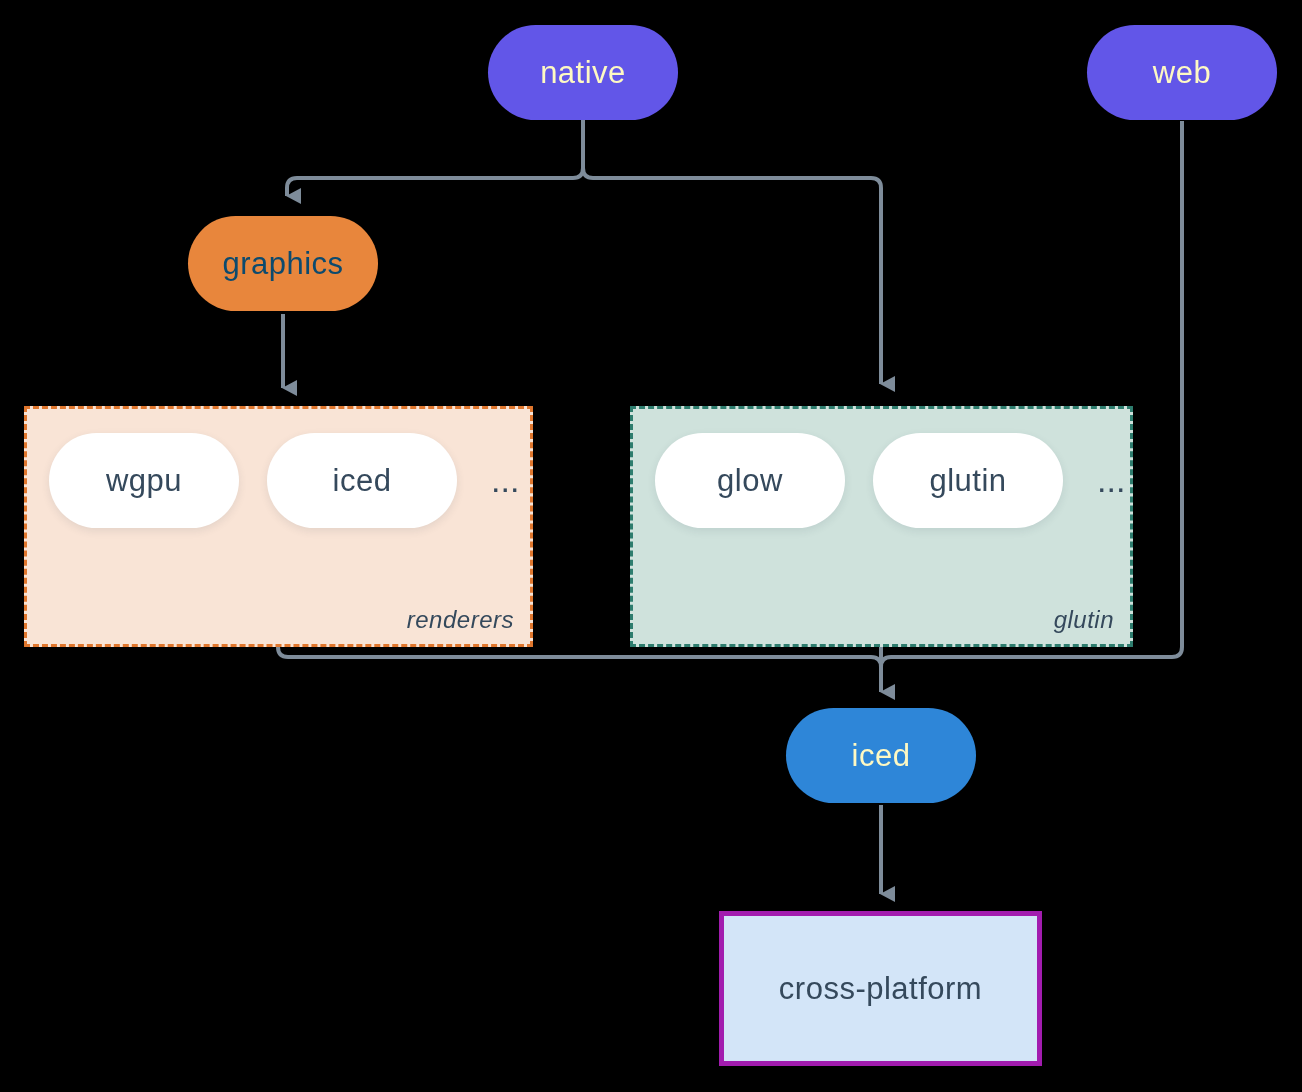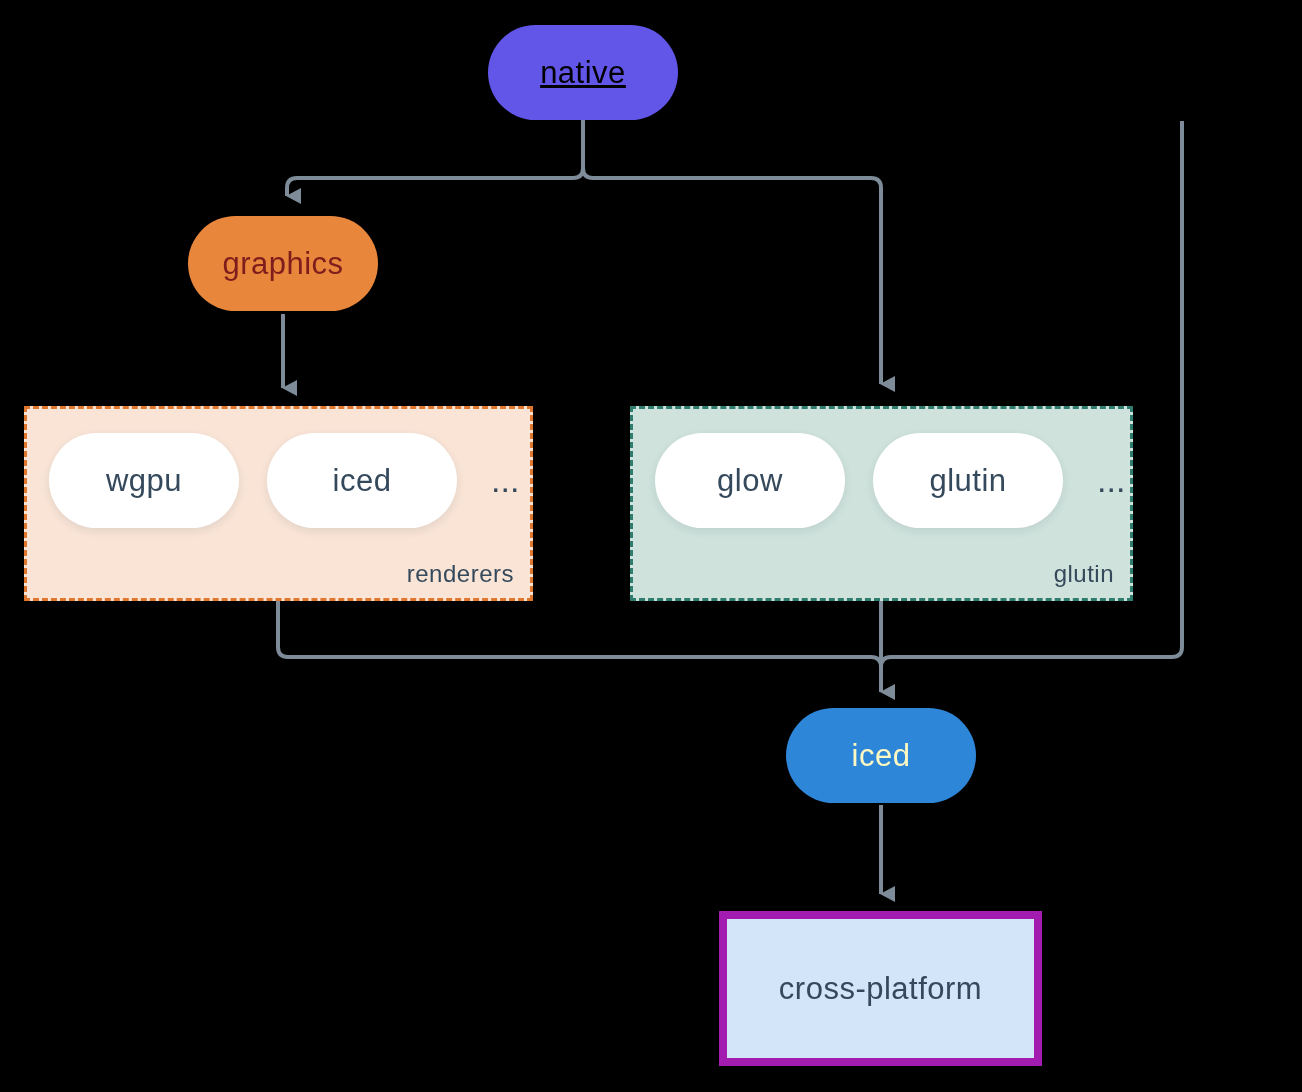--- a/index.html
+++ b/index.html
@@ -17,35 +17,35 @@
     position: absolute;
     width: 190px;
     height: 95px;
     border-radius: 48px;
     display: flex;
     align-items: center;
     justify-content: center;
     font-size: 31px;
     letter-spacing: 0.5px;
   }
-  .pill.purple { background: #6256E8; color: #000000; text-decoration: underline; }
-  .pill.orange { background: #E8863C; color: #7f1d1d; }
+  .pill.purple { background: #6256E8; color: #fef9c3; }
+  .pill.orange { background: #E8863C; color: #0c4a6e; }
   .pill.blue   { background: #2E86D8; color: #fef9c3; }
   .pill.white  {
     position: static;
     background: #ffffff;
     color: #35495C;
     box-shadow: 0 3px 8px rgba(40,60,80,0.10);
     flex: 0 0 190px;
   }
 
   .group {
     position: absolute;
     top: 406px;
-    height: 195px;
+    height: 241px;
     box-sizing: border-box;
   }
   .group.renderers {
     left: 24px;
     width: 509px;
     background: #F9E4D6;
     border: 3px dashed #E0772E;
   }
   .group.shells {
     left: 630px;
@@ -64,31 +64,32 @@
     color: #35495C;
     padding-left: 6px;
   }
   .group-label {
     position: absolute;
     right: 16px;
     bottom: 10px;
     font-size: 24px;
     color: #35495C;
     letter-spacing: 0.5px;
+    font-style: italic;
   }
 
   .app-box {
     position: absolute;
     left: 719px;
     top: 911px;
     width: 323px;
     height: 155px;
     box-sizing: border-box;
     background: #D3E5F8;
-    border: 8px solid #a21caf;
+    border: 5px solid #a21caf;
     display: flex;
     flex-direction: column;
     align-items: center;
     justify-content: center;
     color: #35495C;
     font-size: 31px;
     line-height: 47px;
     letter-spacing: 0.5px;
   }
 </style>
@@ -110,20 +111,23 @@
     <path d="M 278 601 L 278 647 Q 278 657 288 657 L 871 657 Q 881 657 881 667 L 881 672"></path>
     <path d="M 1182 121 L 1182 647 Q 1182 657 1172 657 L 891 657 Q 881 657 881 667 L 881 672"></path>
     <path d="M 881 601 L 881 692" marker-end="url(#arrow)"></path>
     <path d="M 881 805 L 881 894" marker-end="url(#arrow)"></path>
   </svg>
 
   <div class="pill purple" style="left:488px; top:25px;">
     <span>native</span>
   </div>
 
+  <div class="pill purple" style="left:1087px; top:25px;">
+    <span>web</span>
+  </div>
 
   <div class="pill orange" style="left:188px; top:216px;">
     <span>graphics</span>
   </div>
 
   <div class="group renderers">
     <div class="group-items">
       <div class="pill white">
         <span>wgpu</span>
       </div>

